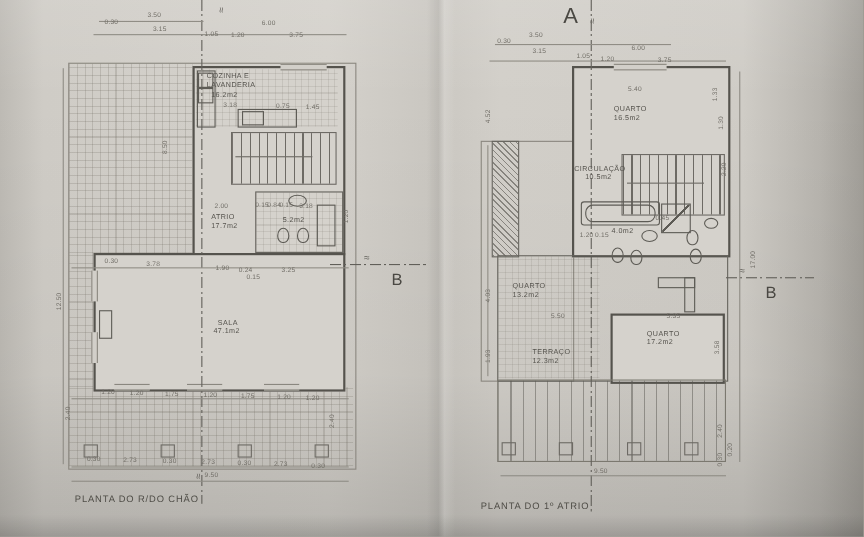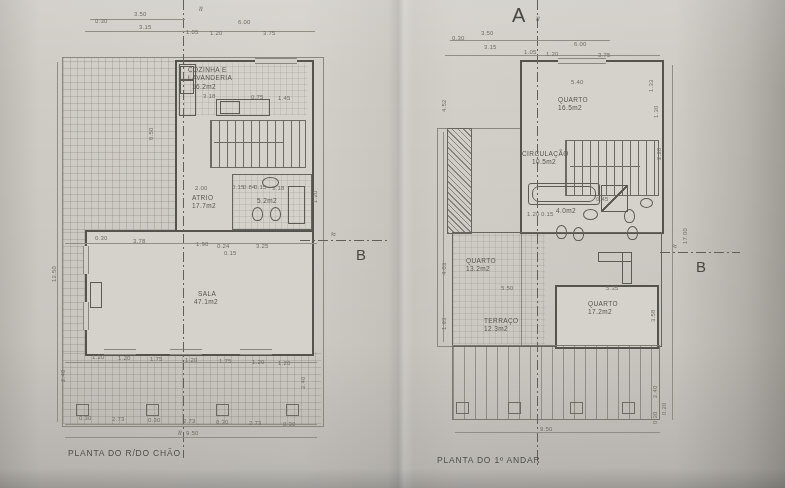--- a/index.html
+++ b/index.html
@@ -246,14 +246,14 @@
   <span class="abs dim" style="left:606px;top:285px;">5.35</span>
   <span class="abs room" style="left:588px;top:300px;">QUARTO</span>
   <span class="abs room" style="left:588px;top:308px;">17.2m2</span>
   <span class="abs dim dimv" style="left:650px;top:322px;">3.58</span>
 
   <span class="abs dim dimv" style="left:652px;top:398px;">2.40</span>
   <span class="abs dim dimv" style="left:661px;top:415px;">0.20</span>
   <span class="abs dim dimv" style="left:652px;top:424px;">0.30</span>
   <span class="abs dim" style="left:540px;top:426px;">9.50</span>
 
-  <span class="abs title" style="left:437px;top:455px;">PLANTA DO 1º ANDAR</span>
+  <span class="abs title" style="left:437px;top:455px;">PLANTA DO 1º ATRIO</span>
 </div>
 
 </body></html>

